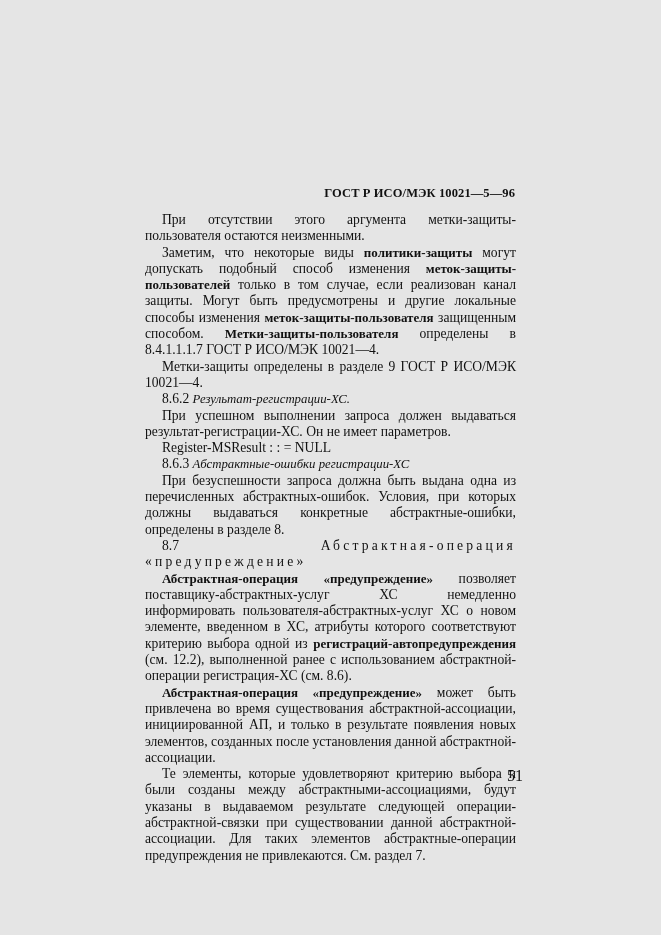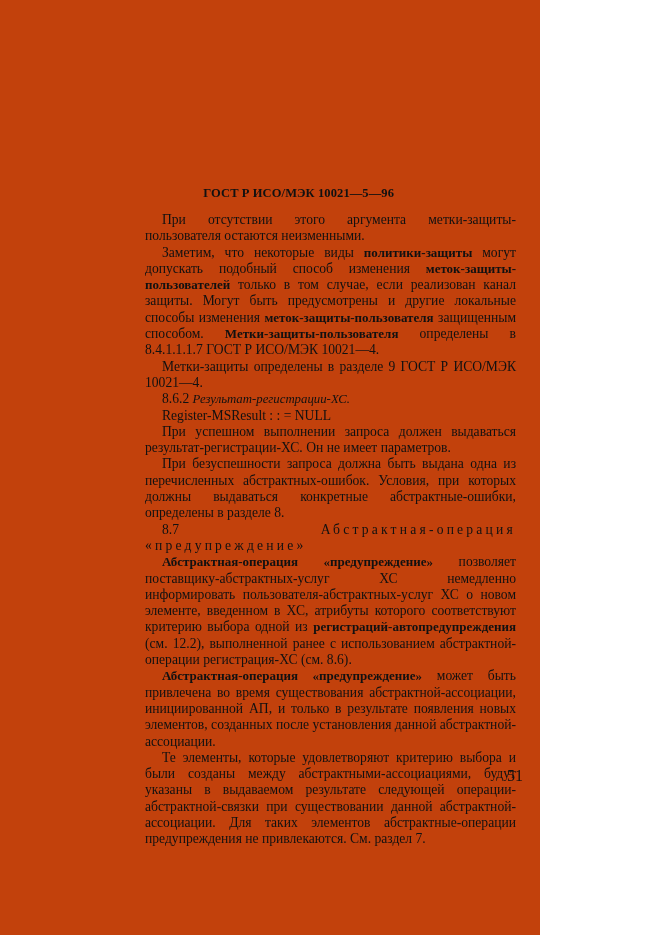--- a/index.html
+++ b/index.html
@@ -1,18 +1,18 @@
 <!DOCTYPE html>
 <html><head>
 <meta charset="utf-8">
 <style>
   html, body { margin: 0; padding: 0; background: #ffffff; }
   body { width: 661px; height: 935px; position: relative; overflow: hidden;
          font-family: "Liberation Serif", "DejaVu Serif", serif; color: #111; }
-  .page { position: absolute; left: 0; top: 0; width: 540px; height: 935px; background: #c2410c; }
+  .page { position: absolute; left: 0; top: 0; width: 661px; height: 935px; background: #e5e5e5; }
   .header { position: absolute; right: 146px; top: 186px; font-size: 12.5px; font-weight: bold;
             letter-spacing: 0.1px; }
   .body { position: absolute; left: 145px; top: 212px; width: 371px; font-size: 13.6px;
           line-height: 16.3px; text-align: justify; }
   .p { margin: 0; text-indent: 17px; }
   b { font-weight: bold; font-size: 13px; }
   i { font-style: italic; font-size: 12.8px; }
   .sp { letter-spacing: 3.2px; }
   .pagenum { position: absolute; left: 507px; top: 767px; font-size: 16px; }
 </style>
@@ -26,24 +26,25 @@
   <div class="body">
 
     <p class="p">При отсутствии этого аргумента метки-защиты-пользователя остаются неизменными.</p>
 
     <p class="p"><span>Заметим, что некоторые виды </span><b>политики-защиты</b><span> могут допускать подобный способ изменения </span><b>меток-защиты-пользователей</b><span> только в том случае, если реализован канал защиты. Могут быть предусмотрены и другие локальные способы изменения </span><b>меток-защиты-пользователя</b><span> защищенным способом. </span><b>Метки-защиты-пользователя</b><span> определены в 8.4.1.1.1.7 ГОСТ Р ИСО/МЭК 10021—4.</span></p>
 
     <p class="p">Метки-защиты определены в разделе 9 ГОСТ Р ИСО/МЭК 10021—4.</p>
 
     <p class="p"><span>8.6.2</span> <i>Результат-регистрации-ХС.</i></p>
 
+    <p class="p">При успешном выполнении запроса должен выдаваться результат-регистрации-ХС. Он не имеет параметров.</p>
+
     <p class="p">Register-MSResult : : = NULL</p>
 
-    <p class="p">При успешном выполнении запроса должен выдаваться результат-регистрации-ХС. Он не имеет параметров.</p>
-
+    <p class="p"><span>8.6.3</span> <i>Абстрактные-ошибки регистрации-ХС</i></p>
 
     <p class="p">При безуспешности запроса должна быть выдана одна из перечисленных абстрактных-ошибок. Условия, при которых должны выдаваться конкретные абстрактные-ошибки, определены в разделе 8.</p>
 
     <p class="p"><span>8.7</span> <span class="sp">Абстрактная-операция «предупреждение»</span></p>
 
     <p class="p"><b>Абстрактная-операция «предупреждение»</b><span> позволяет поставщику-абстрактных-услуг ХС немедленно информировать пользователя-абстрактных-услуг ХС о новом элементе, введенном в ХС, атрибуты которого соответствуют критерию выбора одной из </span><b>регистраций-автопредупреждения</b><span> (см. 12.2), выполненной ранее с использованием абстрактной-операции регистрация-ХС (см. 8.6).</span></p>
 
     <p class="p"><b>Абстрактная-операция «предупреждение»</b><span> может быть привлечена во время существования абстрактной-ассоциации, инициированной АП, и только в результате появления новых элементов, созданных после установления данной абстрактной-ассоциации.</span></p>
 
     <p class="p">Те элементы, которые удовлетворяют критерию выбора и были созданы между абстрактными-ассоциациями, будут указаны в выдаваемом результате следующей операции-абстрактной-связки при существовании данной абстрактной-ассоциации. Для таких элементов абстрактные-операции предупреждения не привлекаются. См. раздел 7.</p>

